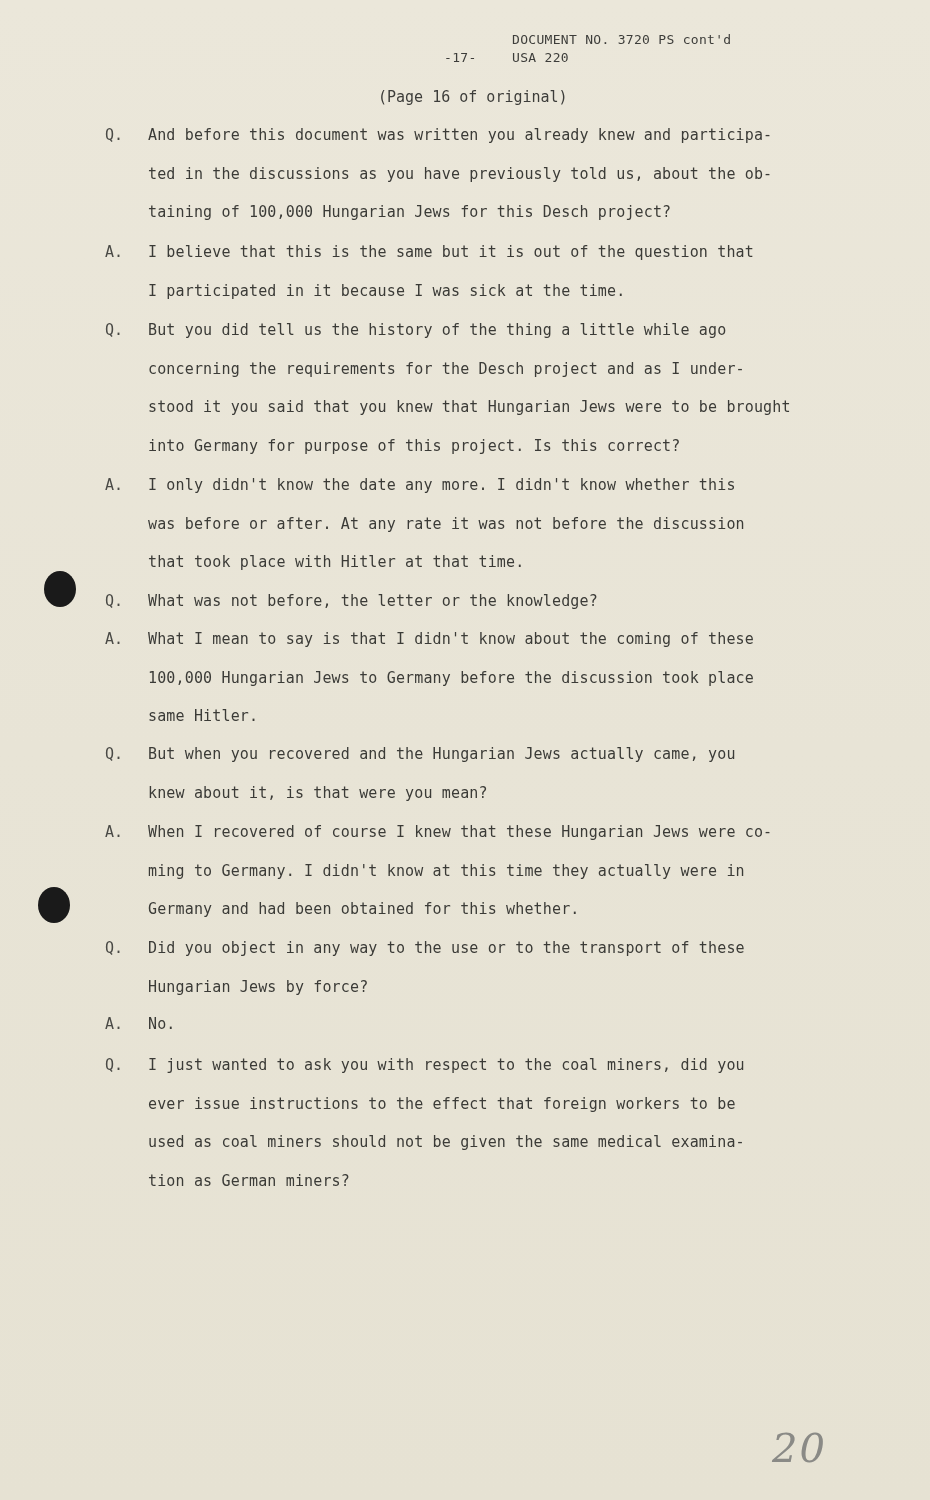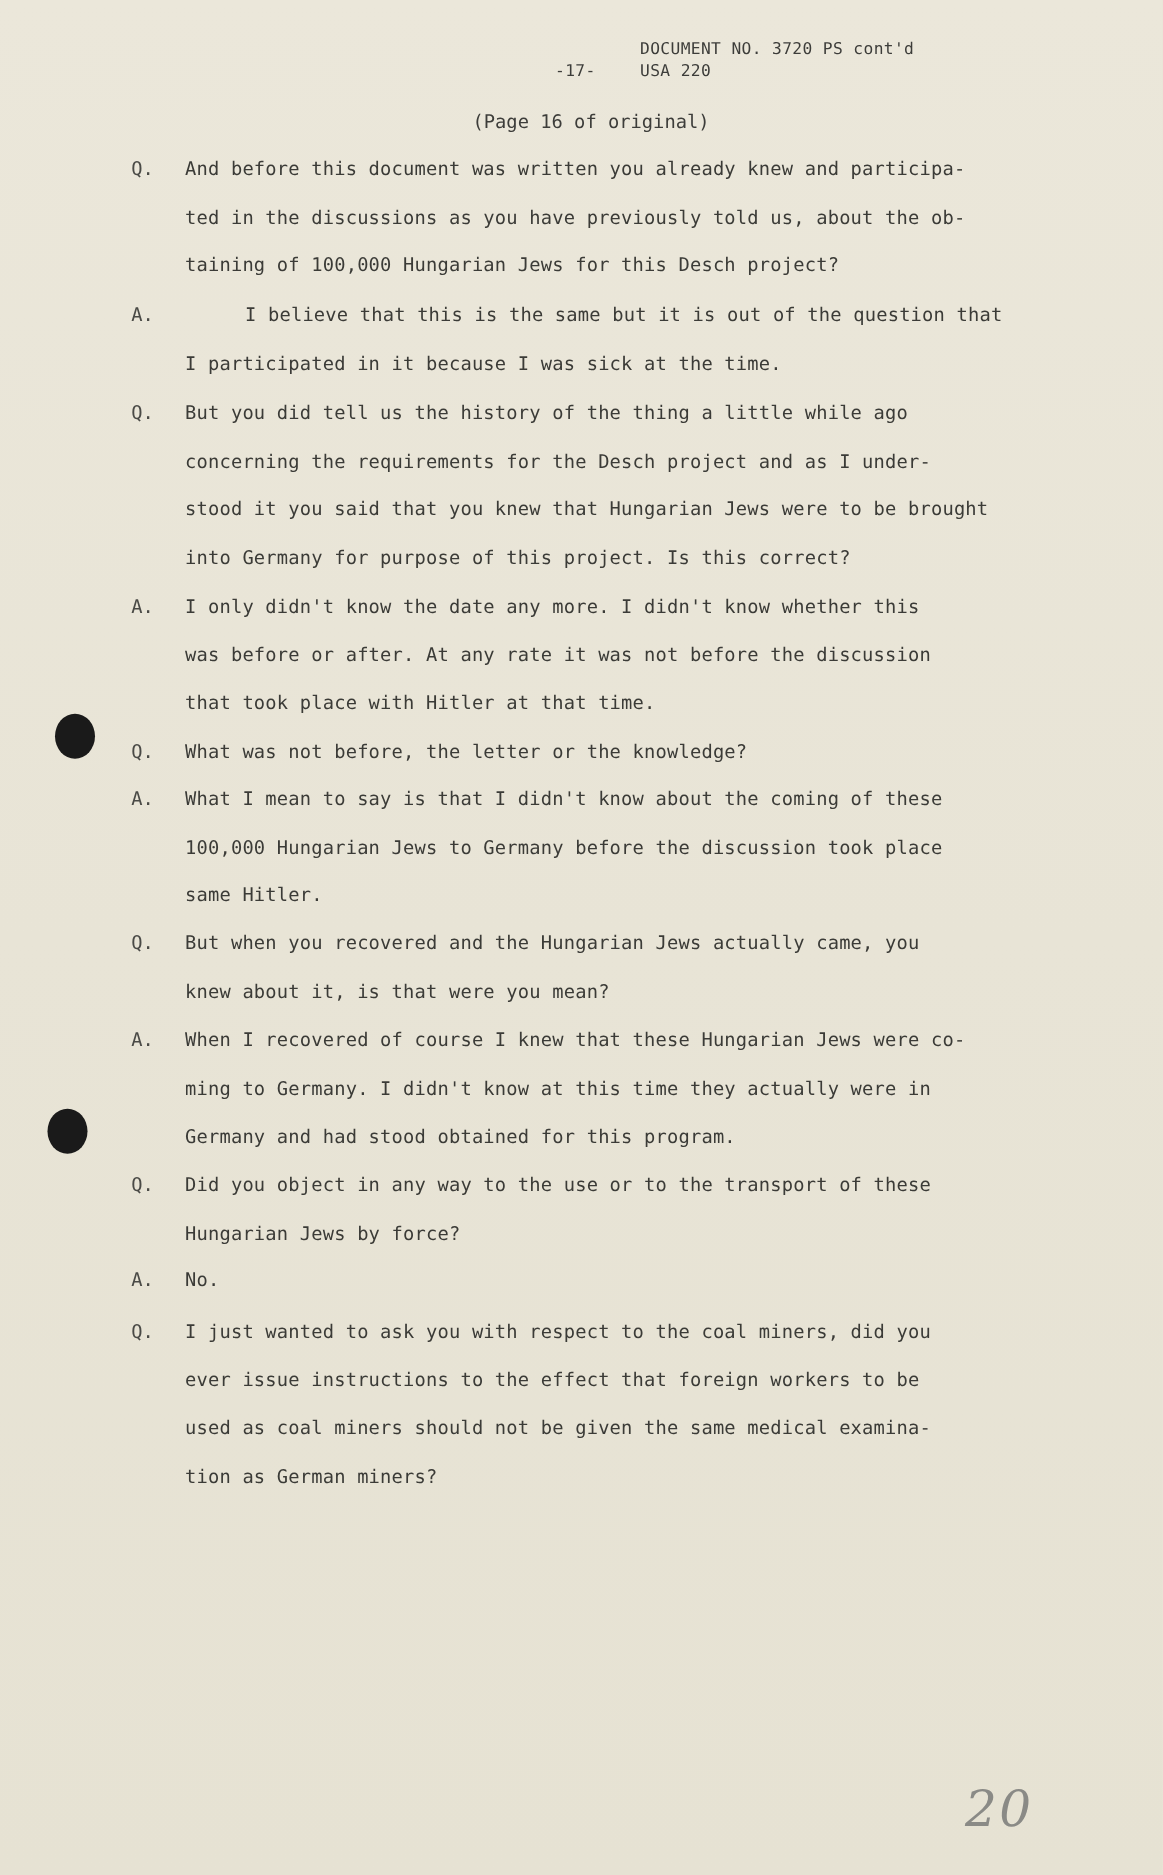--- a/index.html
+++ b/index.html
@@ -86,21 +86,21 @@
 
   <div id="transcript">
       <div class="qa-row" style="top: 126px;">
         <div class="speaker" style="top: 0px;">Q.</div>
         <div class="line" style="top: 0px;">And before this document was written you already knew and participa-</div>
         <div class="line" style="top: 38.5px;">ted in the discussions as you have previously told us, about the ob-</div>
         <div class="line" style="top: 77px;">taining of 100,000 Hungarian Jews for this Desch project?</div>
       </div>
       <div class="qa-row" style="top: 243px;">
         <div class="speaker" style="top: 0px;">A.</div>
-        <div class="line" style="top: 0px; margin-left: 48px;">I believe that this is the same but it is out of the question that</div>
+        <div class="line" style="top: 0px;">I believe that this is the same but it is out of the question that</div>
         <div class="line" style="top: 38.5px;">I participated in it because I was sick at the time.</div>
       </div>
       <div class="qa-row" style="top: 321px;">
         <div class="speaker" style="top: 0px;">Q.</div>
         <div class="line" style="top: 0px;">But you did tell us the history of the thing a little while ago</div>
         <div class="line" style="top: 38.5px;">concerning the requirements for the Desch project and as I under-</div>
         <div class="line" style="top: 77px; text-align: right;">stood it you said that you knew that Hungarian Jews were to be brought</div>
         <div class="line" style="top: 115.5px;">into Germany for purpose of this project.  Is this correct?</div>
       </div>
       <div class="qa-row" style="top: 476px;">
@@ -121,21 +121,21 @@
       </div>
       <div class="qa-row" style="top: 745px;">
         <div class="speaker" style="top: 0px;">Q.</div>
         <div class="line" style="top: 0px;">But when you recovered and the Hungarian Jews actually came, you</div>
         <div class="line" style="top: 38.5px;">knew about it, is that were you mean?</div>
       </div>
       <div class="qa-row" style="top: 823px;">
         <div class="speaker" style="top: 0px;">A.</div>
         <div class="line" style="top: 0px;">When I recovered of course I knew that these Hungarian Jews were co-</div>
         <div class="line" style="top: 38.5px;">ming to Germany.  I didn't know at this time they actually were in</div>
-        <div class="line" style="top: 77px;">Germany and had stood obtained for this program.</div>
+        <div class="line" style="top: 77px;">Germany and had been obtained for this whether.</div>
       </div>
       <div class="qa-row" style="top: 939px;">
         <div class="speaker" style="top: 0px;">Q.</div>
         <div class="line" style="top: 0px;">Did you object in any way to the use or to the transport of these</div>
         <div class="line" style="top: 38.5px;">Hungarian Jews by force?</div>
       </div>
       <div class="qa-row" style="top: 1015px;">
         <div class="speaker" style="top: 0px;">A.</div>
         <div class="line" style="top: 0px;">No.</div>
       </div>

